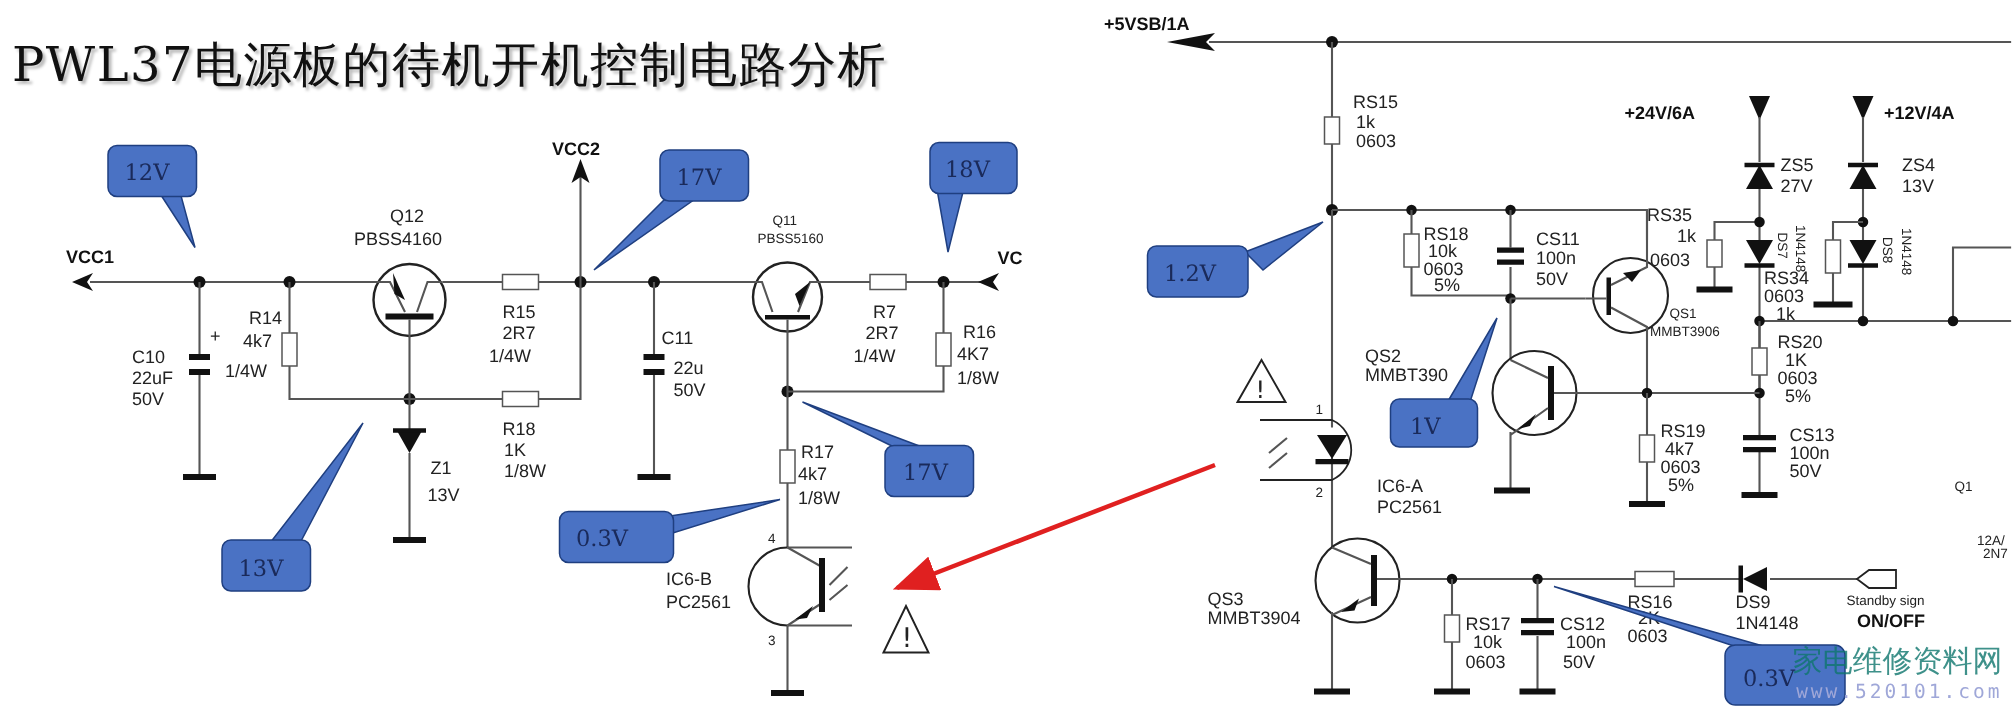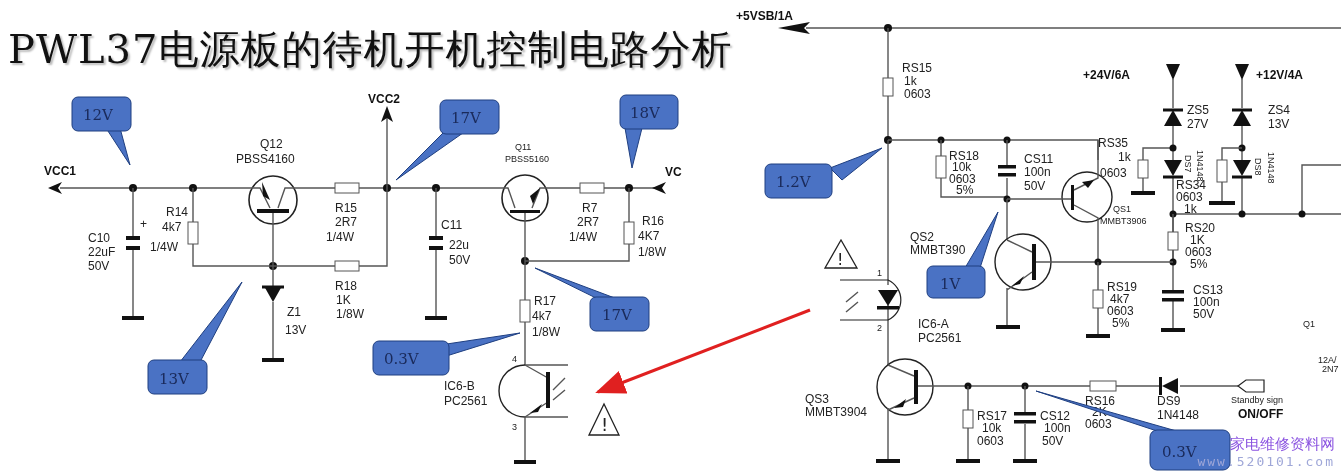--- a/index.html
+++ b/index.html
@@ -1,29 +1,29 @@
 <!DOCTYPE html>
 <html><head>
 <meta charset="utf-8">
 <style>
   html, body { margin:0; padding:0; background:#ffffff; }
   body { width:1341px; height:473px; position:relative; overflow:hidden; font-family:"DejaVu Sans", sans-serif; }
   #title {
-    position:absolute; left:8px; top:22px; font-family:"DejaVu Serif", serif; font-size:40px;
+    position:absolute; left:8px; top:22px; font-family:"DejaVu Serif", serif; font-size:32px;
     color:#111; letter-spacing:1px; white-space:nowrap; text-shadow:2px 2px 2px #bbb;
   }
   svg#schem { position:absolute; left:0; top:0; }
   .lbl { font-family:"Liberation Sans", sans-serif; font-size:12px; fill:#222; }
   .lbl-s { font-family:"Liberation Sans", sans-serif; font-size:9px; fill:#222; }
   .lbl-b { font-family:"Liberation Sans", sans-serif; font-size:12px; font-weight:bold; fill:#111; }
   .callout-text { font-family:"DejaVu Serif", serif; font-size:15px; fill:#1a2a5a; }
   .wire { stroke:#555; stroke-width:1.4; fill:none; }
   .red { stroke:#e02020; stroke-width:3; fill:none; }
   #watermark { position:absolute; right:6px; bottom:4px; text-align:right; }
-  #watermark .wm-cn { font-family:"DejaVu Serif", serif; font-size:15px; color:#6d28d9; opacity:.8;margin-top:28px; }
+  #watermark .wm-cn { font-family:"DejaVu Serif", serif; font-size:20px; color:#0f766e; opacity:.8;margin-top:28px; }
   #watermark .wm-url { font-family:"DejaVu Sans Mono", monospace; font-size:13px; color:#9fa7d8; letter-spacing:2px; }
 </style>
 </head>
 <body>
 
 <div id="title">PWL37电源板的待机开机控制电路分析</div>
 
 <svg id="schem" width="1341" height="473" viewBox="0 0 1341 473">
   <defs>
     <marker id="arrR" markerWidth="10" markerHeight="8" refX="9" refY="4" orient="auto">

